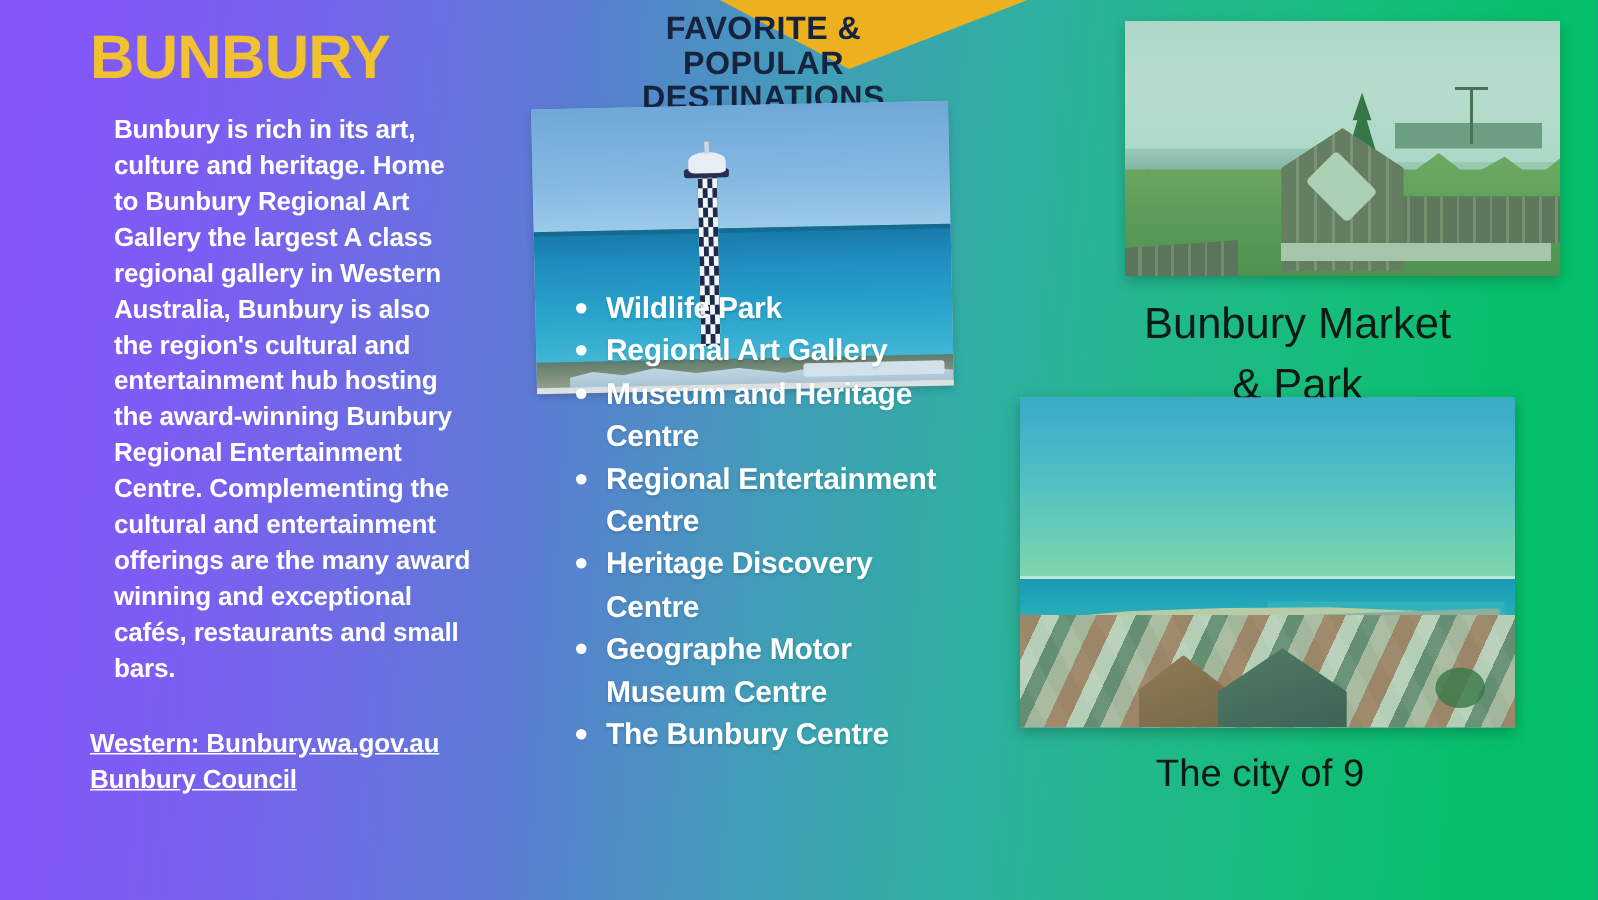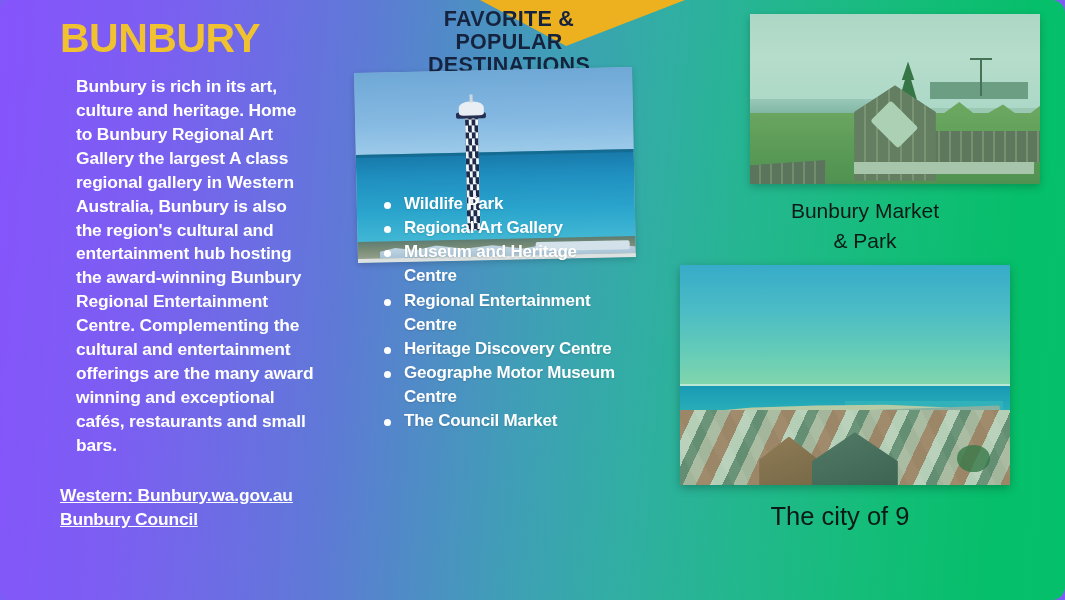--- a/index.html
+++ b/index.html
@@ -15,21 +15,20 @@
       #7c5ef2 14%,
       #6a6fe2 26%,
       #5e7ad6 33%,
       #4f8cc6 41%,
       #3f9fb6 50%,
       #31aea3 60%,
       #23b78e 70%,
       #14bd79 82%,
       #06bf6a 93%,
       #05c06b 100%);
-    border-radius:13px;
   }
 
   
   .chevron{
     position:absolute;top:0;left:480px;width:205px;height:46px;
     background:#edb01f;
     clip-path:polygon(0 0, 100% 0, 42% 100%);
   }
 
   
@@ -112,21 +111,21 @@
   .photo-lighthouse .edge{
     position:absolute;left:0;bottom:0;width:100%;height:4px;background:#e7ecee;opacity:.85;
   }
 
   .dest-list{
     position:absolute;left:378px;top:192px;width:250px;
     margin:0;padding:0;list-style:none;
   }
   .dest-list li{
     position:relative;padding-left:26px;
-    font-size:17px;font-weight:700;color:#ffffff;
+    font-size:20px;font-weight:700;color:#ffffff;
     line-height:1.42;letter-spacing:-0.2px;
     text-shadow:0 1px 2px rgba(0,0,0,.14);
   }
   .dest-list li:before{
     content:"";position:absolute;left:6px;top:10px;
     width:7px;height:7px;border-radius:50%;background:#ffffff;
   }
 
   
   .photo-park{
@@ -194,21 +193,21 @@
   .pk-wall2{
     position:absolute;left:58%;bottom:13%;width:42%;height:18%;
     background:repeating-linear-gradient(90deg,#6f6d57 0 9px,#8d8a6e 9px 11px),#6f6d57;
   }
   .pk-tint2{
     position:absolute;inset:0;background:#0fae7a;opacity:.18;
   }
 
   .cap-market{
     position:absolute;left:690px;top:196px;width:350px;text-align:center;
-    font-size:21px;font-weight:400;color:#0c1a16;line-height:1.42;
+    font-size:29px;font-weight:400;color:#0c1a16;line-height:1.42;
   }
 
   .photo-city{
     position:absolute;left:680px;top:265px;width:330px;height:220px;
     box-shadow:0 3px 9px rgba(0,0,0,.25);overflow:hidden;background:#5fc6d8;
   }
   .ct-sky{
     position:absolute;left:0;top:0;width:100%;height:56%;
     background:linear-gradient(180deg,#3fa9d8 0%,#55bcd4 35%,#74cfc4 70%,#9adcb4 100%);
   }
@@ -296,21 +295,21 @@
     <div class="edge"></div>
   </div>
 
   <ul class="dest-list">
     <li>Wildlife Park</li>
     <li>Regional Art Gallery</li>
     <li>Museum and Heritage Centre</li>
     <li>Regional Entertainment Centre</li>
     <li>Heritage Discovery Centre</li>
     <li>Geographe Motor Museum Centre</li>
-    <li>The Council Market</li>
+    <li>The Bunbury Centre</li>
   </ul>
 
   <div class="photo-park">
     <div class="pk-sky"></div>
     <div class="pk-sea"></div>
     <div class="pk-rocks"></div>
     <div class="pk-grass"></div>
     <div class="pk-scrub"></div>
     <div class="pk-bldg"></div>
     <div class="pk-pole"></div>

